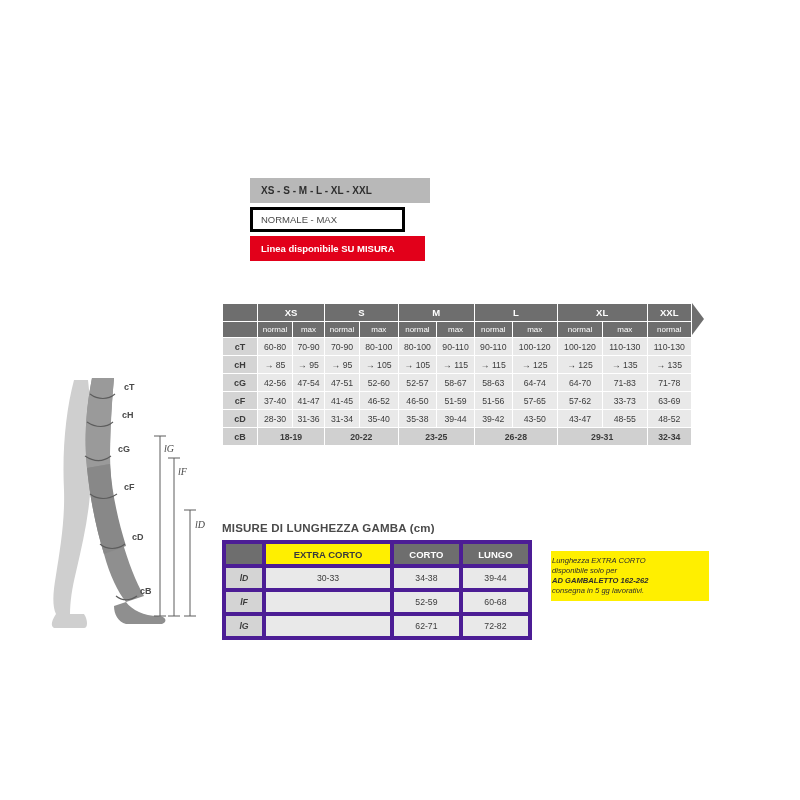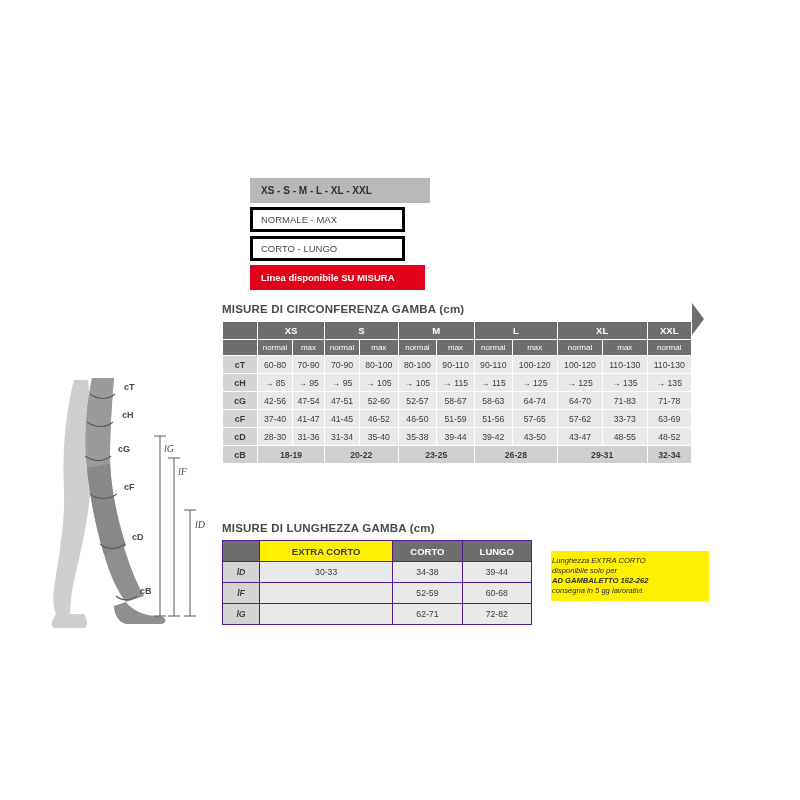--- a/index.html
+++ b/index.html
@@ -59,21 +59,21 @@
   
   .hdr-arrow{
     position:absolute;left:692px;top:303px;width:0;height:0;
     border-top:16px solid transparent;border-bottom:16px solid transparent;
     border-left:12px solid #6e6e6e;
   }
 
   
   .sec2{position:absolute;left:222px;top:522px;}
   .t2{width:310px;font-size:8.7px;}
-  .t2 td{border:1px solid #4c1d95;height:18px;text-align:center;background:#e9e9e9;color:#3c3c3c;}
+  .t2 td{border:4px solid #4c1d95;height:18px;text-align:center;background:#e9e9e9;color:#3c3c3c;}
   .t2 .hdr td{background:#6e6e6e;color:#ffffff;font-weight:bold;font-size:9.5px;height:18px;}
   .t2 .hdr td.yellow{background:#ffef00;color:#3a3a3a;}
   .t2 td.rowlab{background:#d4d4d4;font-weight:bold;font-style:italic;}
   .t2 td.blank{background:#e9e9e9;}
 
   
   .note{
     position:absolute;left:551px;top:551px;width:158px;
     background:#ffef00;color:#2c2c2c;
     font-size:7.6px;line-height:1.33;
@@ -130,26 +130,24 @@
       </g>
       <text x="124" y="82" font-family="Liberation Serif, serif" font-style="italic" font-size="10" fill="#4a4a4a">lG</text>
       <text x="138" y="105" font-family="Liberation Serif, serif" font-style="italic" font-size="10" fill="#4a4a4a">lF</text>
       <text x="155" y="158" font-family="Liberation Serif, serif" font-style="italic" font-size="10" fill="#4a4a4a">lD</text>
     </svg>
   </div>
 
   <div class="taglie">
     <div class="bar grey">XS - S - M - L - XL - XXL</div>
     <div class="bar plain">NORMALE - MAX</div>
-    <div class="bar plain">CORTO - LUNGO</div>
     <div class="bar red">Linea disponibile SU MISURA</div>
   </div>
 
   <div class="sec1">
-    <div class="cap h-title">MISURE DI CIRCONFERENZA GAMBA (cm)</div>
     <table class="t1">
       <thead>
         <tr class="hdr">
           <td class="empty" style="width:34px"></td>
           <td colspan="2">XS</td>
           <td colspan="2">S</td>
           <td colspan="2">M</td>
           <td colspan="2">L</td>
           <td colspan="2">XL</td>
           <td>XXL</td>

